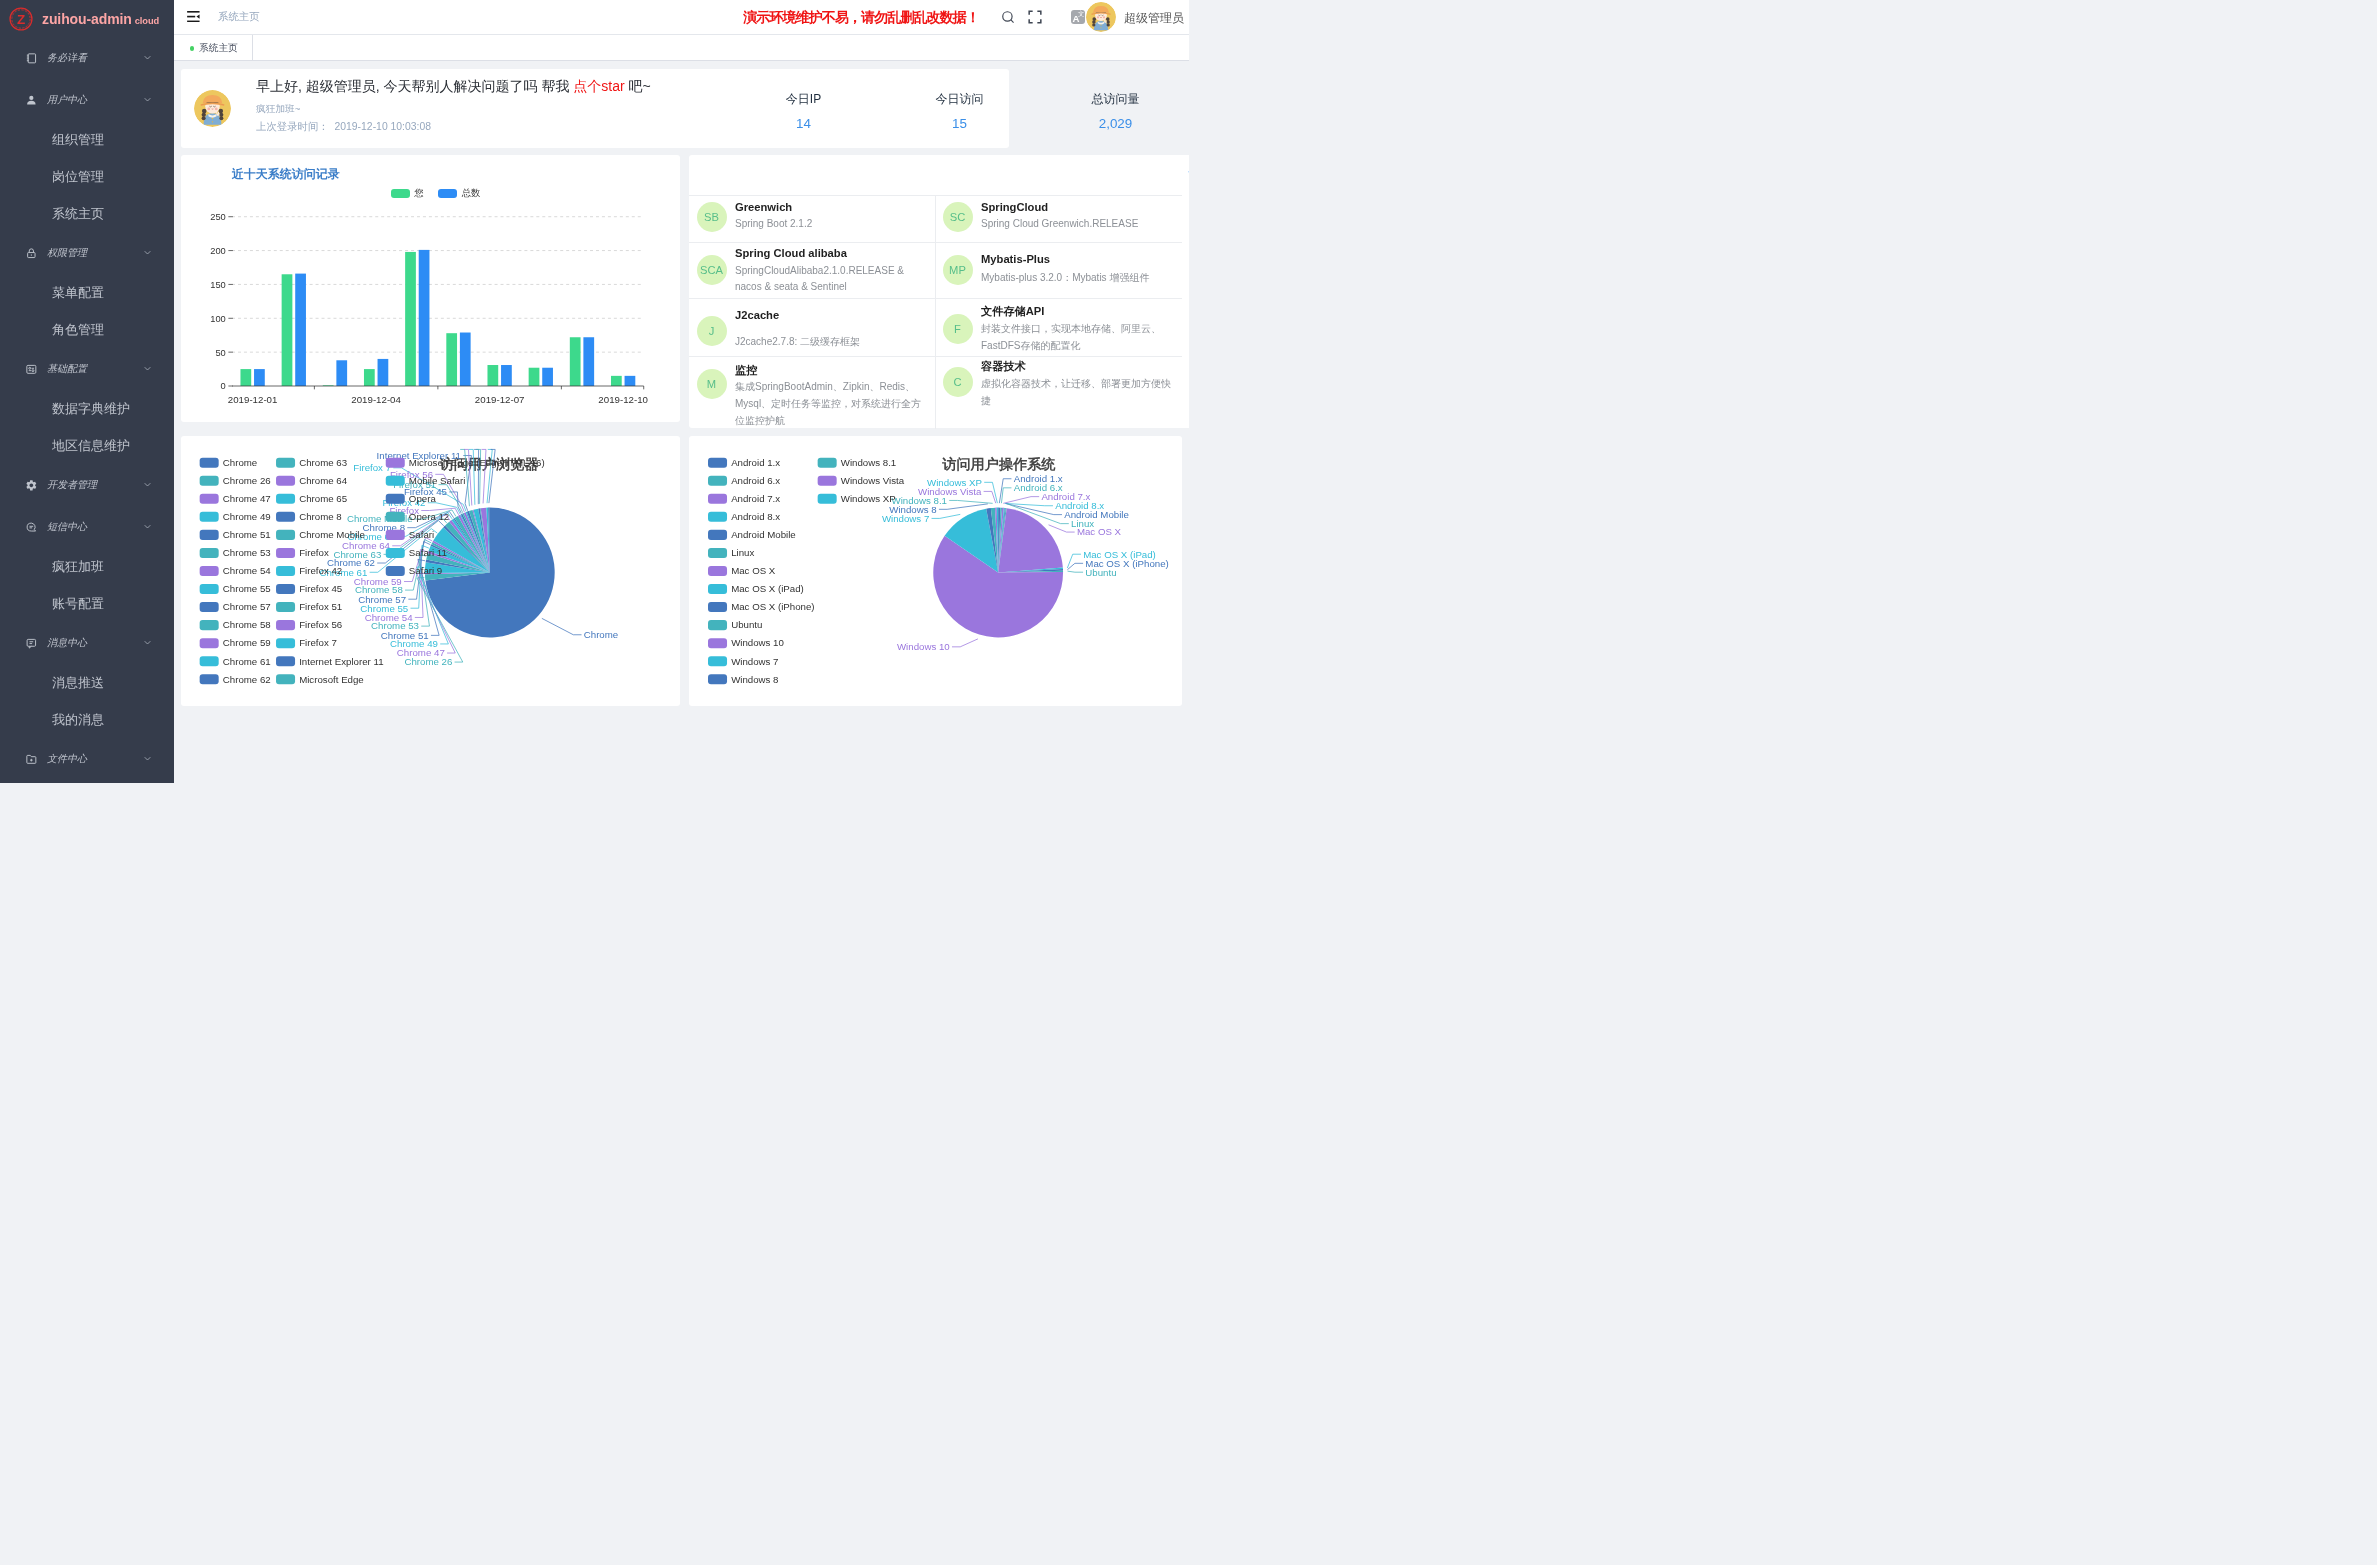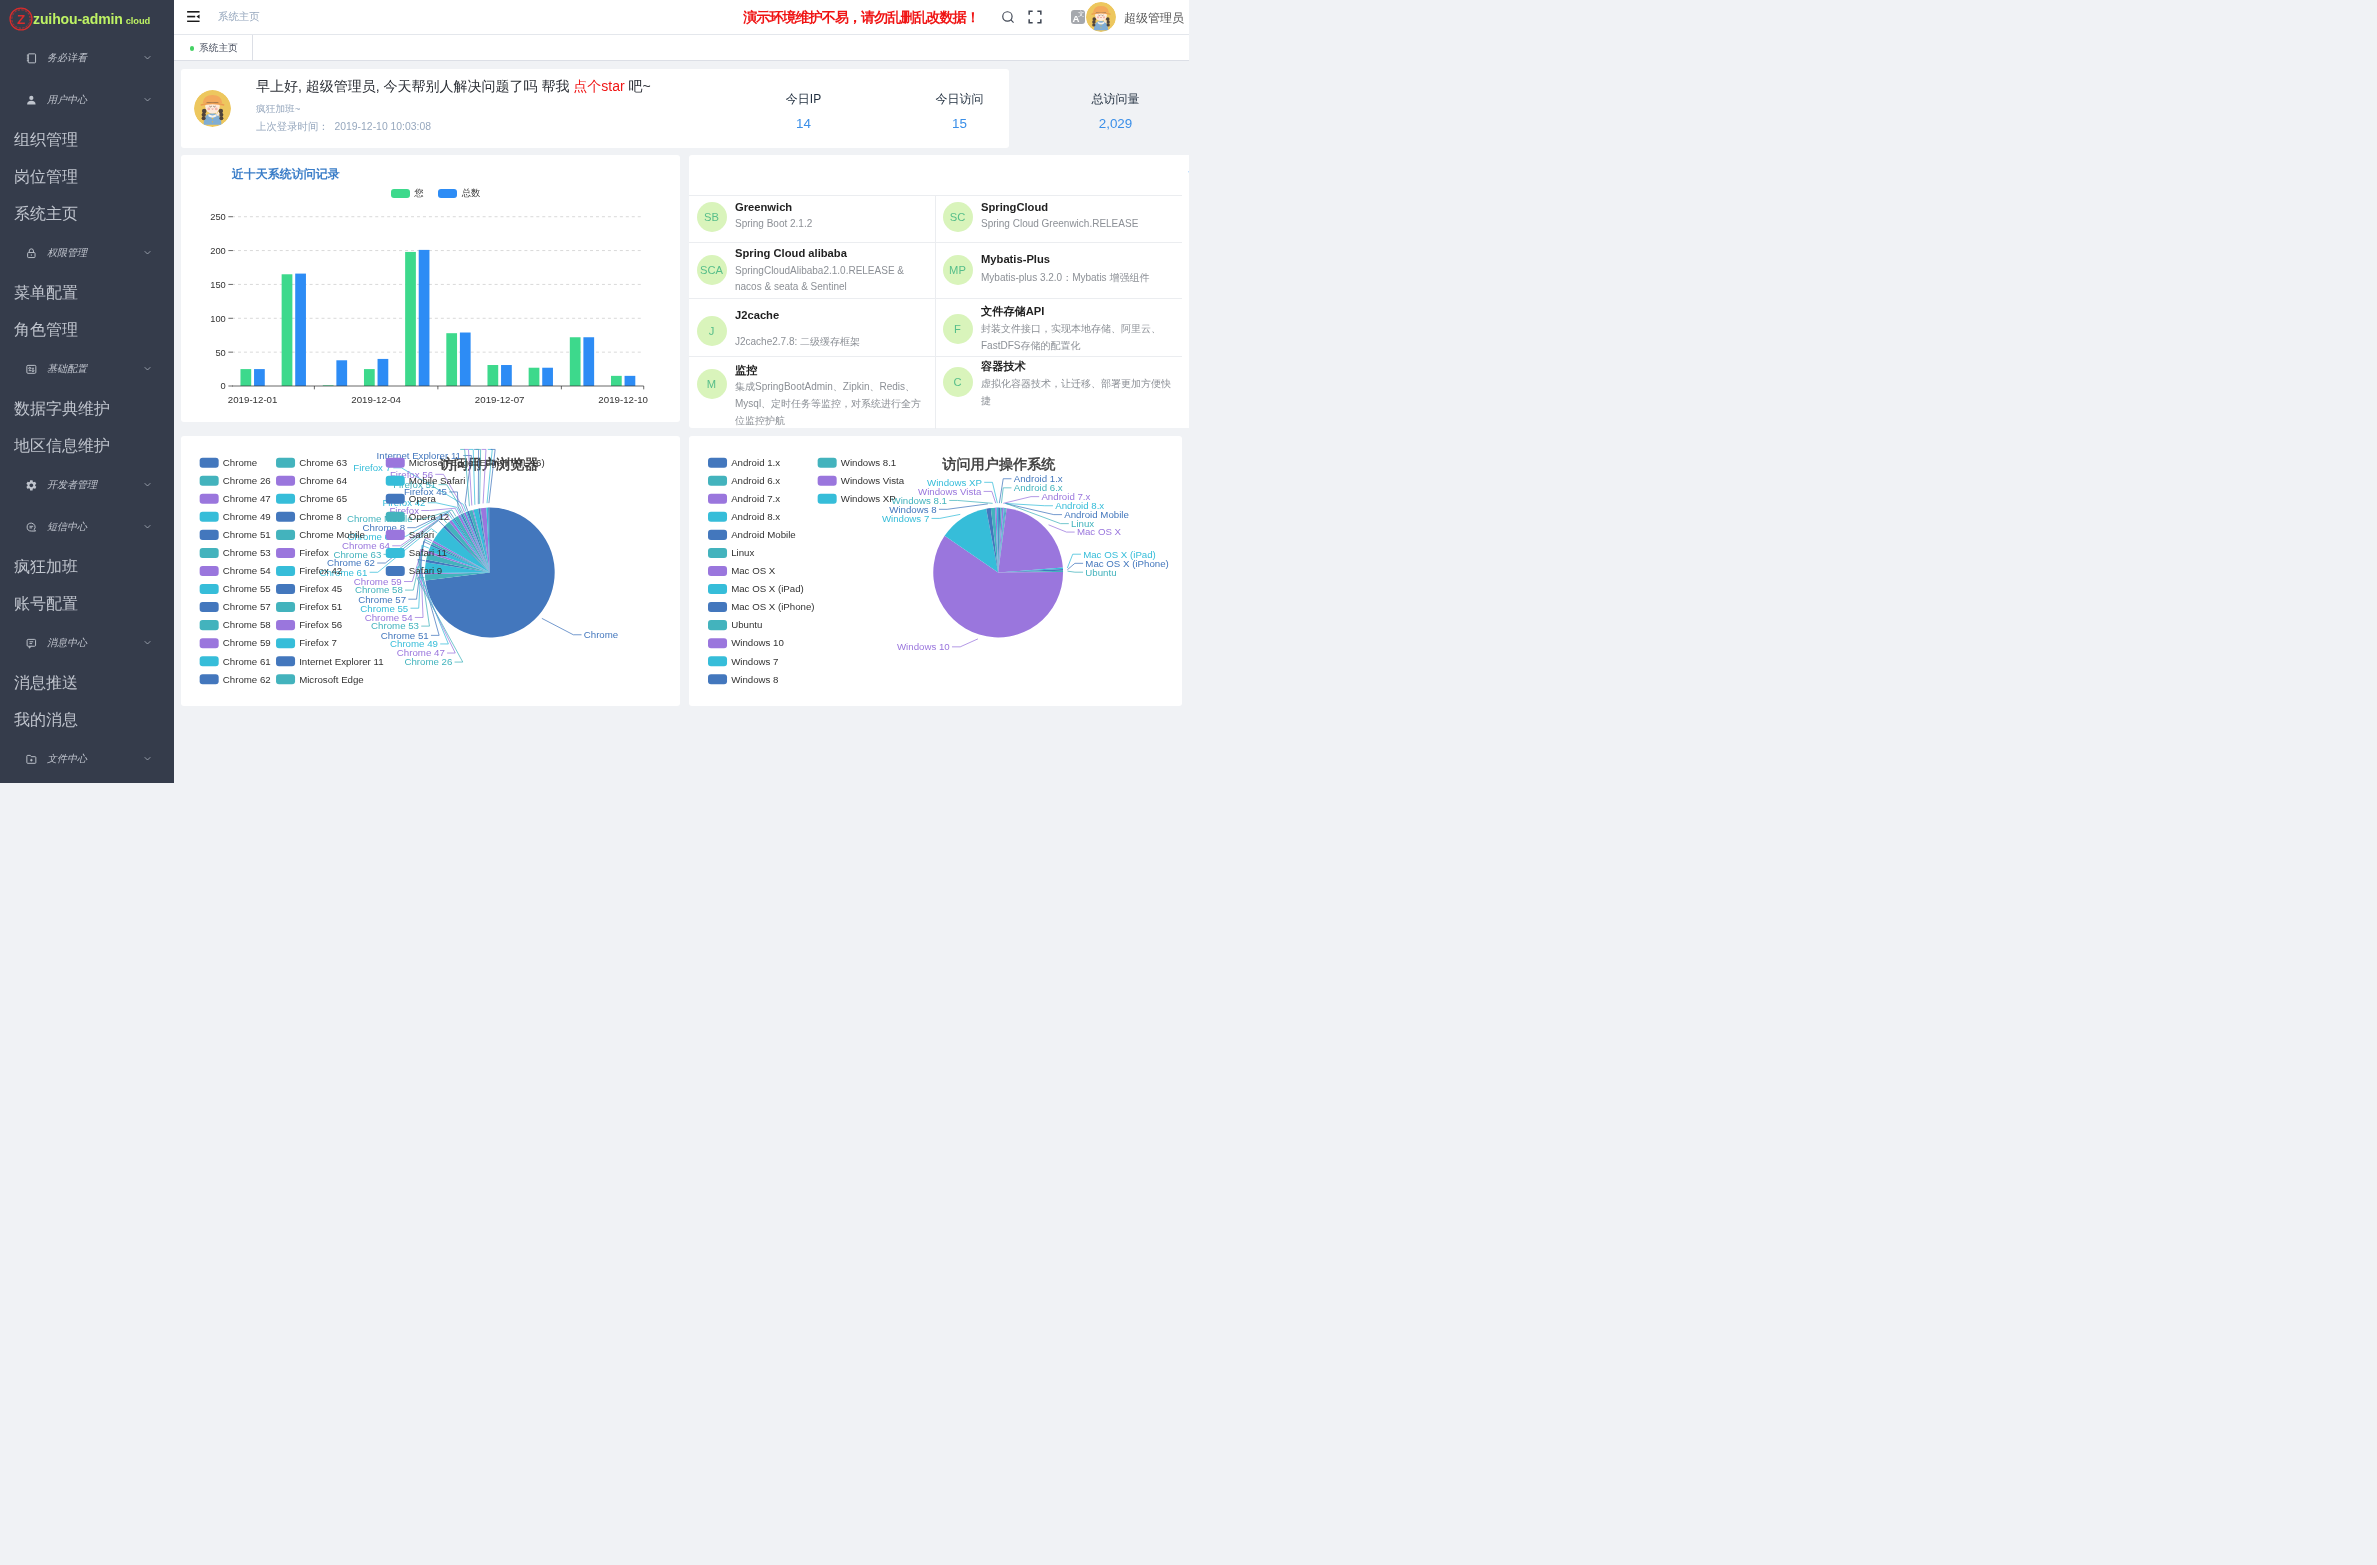--- a/index.html
+++ b/index.html
@@ -1,26 +1,26 @@
 <!DOCTYPE html>
 <html style="font-size:12px"><head><meta charset="utf-8">
 <style>
 *{margin:0;padding:0;box-sizing:border-box;}
 html,body{width:1189px;height:783px;overflow:hidden;font-family:"Liberation Sans", sans-serif;-webkit-font-smoothing:antialiased;}
 body{background:#f0f2f5;position:relative;}
 .sidebar{position:absolute;left:0;top:0;width:174px;height:783px;background:#353c4b;}
 .logo{height:37px;display:flex;align-items:center;}
 .logoc{margin-left:9px;width:24px;height:24px;position:relative;}
-.logot{color:#bef264;font-size:14px;font-weight:700;letter-spacing:-0.1px;}
+.logot{color:#fca5a5;font-size:14px;font-weight:700;margin-left:9px;letter-spacing:-0.1px;}
 .logot small{font-size:9.3px;font-weight:700;margin-left:3px;}
 .mi{height:42px;display:flex;align-items:center;position:relative;color:#c0c5ce;font-size:10px;font-style:italic;}
 .mic{margin-left:24.6px;width:12.7px;height:12.7px;display:flex;}
 .mt{margin-left:9.7px;}
 .mch{position:absolute;right:22.4px;top:16.4px;}
-.ms{height:37px;line-height:37px;padding-left:14px;color:#c0c5ce;font-size:16px;}
+.ms{height:37px;line-height:37px;padding-left:52px;color:#c0c5ce;font-size:13px;}
 .navbar{position:absolute;left:174px;top:0;width:1015px;height:35px;background:#fff;border-bottom:0.7px solid #e4e7ec;}
 .hamb{position:absolute;left:13.4px;top:11.2px;}
 .bc{position:absolute;left:44px;top:10.4px;font-size:10.4px;color:#97a8be;}
 .warn{position:absolute;right:210px;top:9px;font-size:14px;font-weight:700;color:#f01414;letter-spacing:-0.9px;}
 .nicon{position:absolute;top:10.4px;}
 .langbox{position:absolute;left:897px;top:9.7px;width:14px;height:14px;background:#a5a8ad;border-radius:3px;color:#fff;}
 .nav-av{position:absolute;left:912px;top:2.2px;width:30px;height:30px;border-radius:50%;overflow:hidden;}
 .nav-name{position:absolute;left:950px;top:9.7px;font-size:12px;color:#555;}
 .tags{position:absolute;left:174px;top:35px;width:1015px;height:26px;background:#fff;border-bottom:0.7px solid #dcdfe6;}
 .tab1{position:absolute;left:0;top:0;width:79px;height:26px;border-right:0.7px solid #dcdfe6;}

